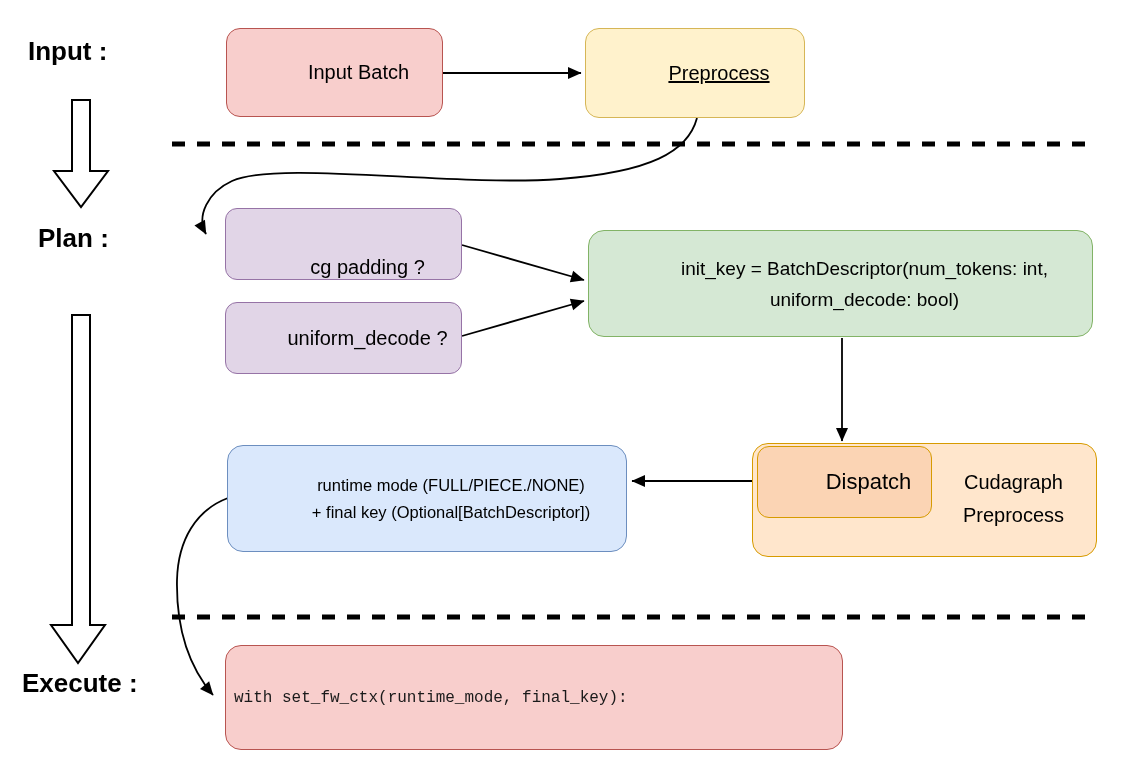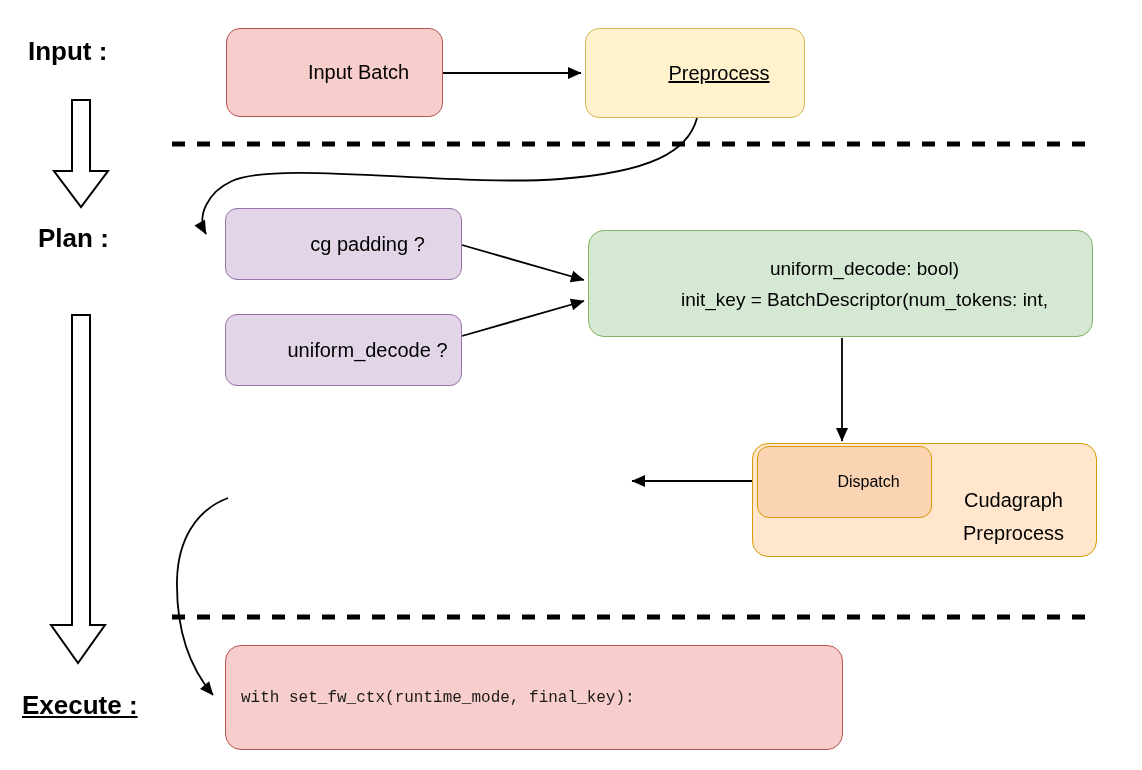--- a/index.html
+++ b/index.html
@@ -19,21 +19,21 @@
   }
   .stage-label {
     position: absolute;
     font-size: 26px;
     font-weight: bold;
     color: #000000;
     white-space: nowrap;
   }
   #label-input   { left: 28px;  top: 36px;  }
   #label-plan    { left: 38px;  top: 223px; }
-  #label-execute { left: 22px;  top: 690px; text-decoration: underline; }
+  #label-execute { left: 22px;  top: 668px; }
 
   .node {
     position: absolute;
     box-sizing: border-box;
     border: 1.8px solid #000;
     border-radius: 14px;
     display: flex;
     flex-direction: column;
     align-items: center;
     justify-content: center;
@@ -42,41 +42,41 @@
     color: #000000;
     padding-left: 48px;
   }
   .node .line { display: block; }
 
   #node-input-batch { left: 226px; top: 28px; width: 217px; height: 89px;
     background: #f8cecc; border-color: #b85450; }
   #node-preprocess  { left: 585px; top: 28px; width: 220px; height: 90px;
     background: #fff2cc; border-color: #d6b656; text-decoration: underline; }
   #node-cg-padding  { left: 225px; top: 208px; width: 237px; height: 72px;
-    background: #e1d5e7; border-color: #9673a6; border-radius: 12px; }
-  #node-uniform-decode { left: 225px; top: 314px; width: 237px; height: 72px;
+    background: #e1d5e7; border-color: #9673a6; border-radius: 12px; justify-content: flex-end; }
+  #node-uniform-decode { left: 225px; top: 302px; width: 237px; height: 72px;
     background: #e1d5e7; border-color: #9673a6; border-radius: 12px; }
   #node-init-key { left: 588px; top: 230px; width: 505px; height: 107px;
     background: #d5e8d4; border-color: #82b366; font-size: 19px; line-height: 31px;
     border-radius: 16px; }
   #node-cudagraph { left: 752px; top: 443px; width: 345px; height: 114px;
     background: #ffe6cc; border-color: #d79b00; border-radius: 16px; }
   #node-dispatch  { left: 757px; top: 446px; width: 175px; height: 72px;
-    background: #fbd4b4; border-color: #d79b00; font-size: 16px; border-radius: 12px; }
-  #cudagraph-label { position: absolute; left: 930px; top: 484px; width: 167px;
+    background: #fbd4b4; border-color: #d79b00; font-size: 22px; border-radius: 12px; }
+  #cudagraph-label { position: absolute; left: 930px; top: 466px; width: 167px;
     font-size: 20px; line-height: 33px; text-align: center; color: #000; }
   #node-runtime-mode { left: 227px; top: 445px; width: 400px; height: 107px;
     background: #dae8fc; border-color: #6c8ebf; font-size: 16.5px; line-height: 27px;
     border-radius: 16px; }
   #node-execute-code { left: 225px; top: 645px; width: 618px; height: 105px;
     background: #f8cecc; border-color: #b85450; border-radius: 16px;
     align-items: flex-start; justify-content: center; text-align: left;
     font-family: "Liberation Mono", "DejaVu Sans Mono", monospace;
     font-size: 16px; line-height: 26px; color: #1a1a1a; padding-left: 8px; }
-  #node-execute-code .line { white-space: pre; margin-left: 7px; }
+  #node-execute-code .line { white-space: pre; }
 </style>
 </head>
 <body>
 
 <div class="canvas">
 
   <svg class="overlay" viewBox="0 0 1142 770" xmlns="http://www.w3.org/2000/svg">
     <defs>
       <marker id="ah" markerUnits="userSpaceOnUse" markerWidth="16" markerHeight="14" refX="14" refY="7" orient="auto">
         <path d="M1,1 L14.5,7 L1,13 Z" fill="#000000"></path>
@@ -117,31 +117,35 @@
 
   <div class="node" id="node-cg-padding">
     <span class="line">cg padding ?</span>
   </div>
 
   <div class="node" id="node-uniform-decode">
     <span class="line">uniform_decode ?</span>
   </div>
 
   <div class="node" id="node-init-key">
+    <span class="line">init_key = BatchDescriptor(num_tokens: int,</span>
     <span class="line">uniform_decode: bool)</span>
-    <span class="line">init_key = BatchDescriptor(num_tokens: int,</span>
   </div>
 
   <div class="node" id="node-cudagraph"></div>
   <div id="cudagraph-label">
     <span class="line">Cudagraph</span><br>
     <span class="line">Preprocess</span>
   </div>
   <div class="node" id="node-dispatch">
     <span class="line">Dispatch</span>
   </div>
 
+  <div class="node" id="node-runtime-mode">
+    <span class="line">runtime mode (FULL/PIECE./NONE)</span>
+    <span class="line">+ final key (Optional[BatchDescriptor])</span>
+  </div>
 
   <div class="node" id="node-execute-code">
     <span class="line">with set_fw_ctx(runtime_mode, final_key):</span>
   </div>
 
 </div>
 
 </body></html>

